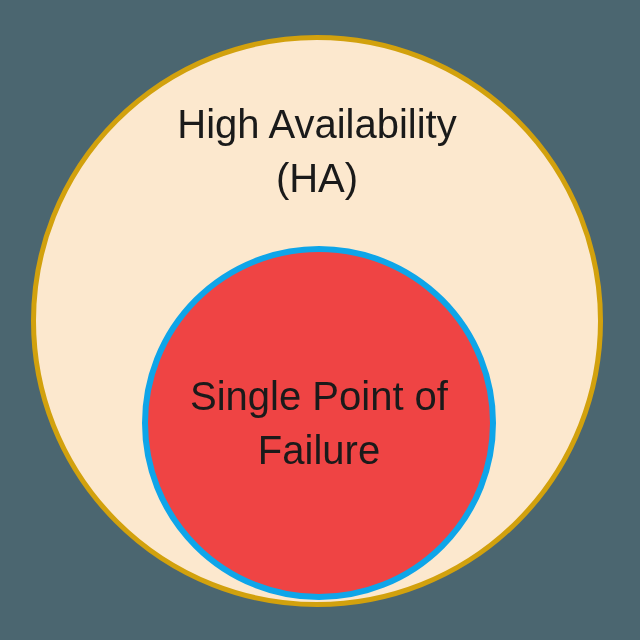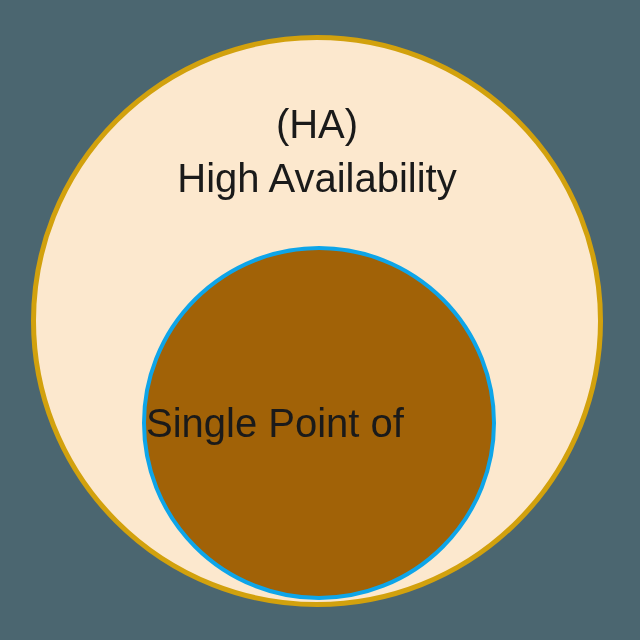--- a/index.html
+++ b/index.html
@@ -36,25 +36,25 @@
     height: 572px;
     background: #FCE8CE;
     border: 5px solid #D2A10D;
   }
 
   .circle.inner {
     left: 142px;
     top: 246px;
     width: 354px;
     height: 354px;
-    background: #a16207;
-    border: 4px solid #0ea5e9;
+    background: #ef4444;
+    border: 6px solid #0ea5e9;
     display: flex;
     align-items: center;
-    justify-content: flex-start;
+    justify-content: center;
   }
 
   .label {
     color: #1A1A1A;
     font-size: 40px;
     line-height: 54px;
     text-align: center;
     white-space: nowrap;
   }
 
@@ -70,23 +70,24 @@
   }
 </style>
 </head>
 <body>
 
 <div class="stage">
 
   <div class="circle outer"></div>
 
   <div class="label outer-label">
+    <div>High Availability</div>
     <div>(HA)</div>
-    <div>High Availability</div>
   </div>
 
   <div class="circle inner">
     <div class="label inner-label">
       <div>Single Point of</div>
+      <div>Failure</div>
     </div>
   </div>
 
 </div>
 
 </body></html>

